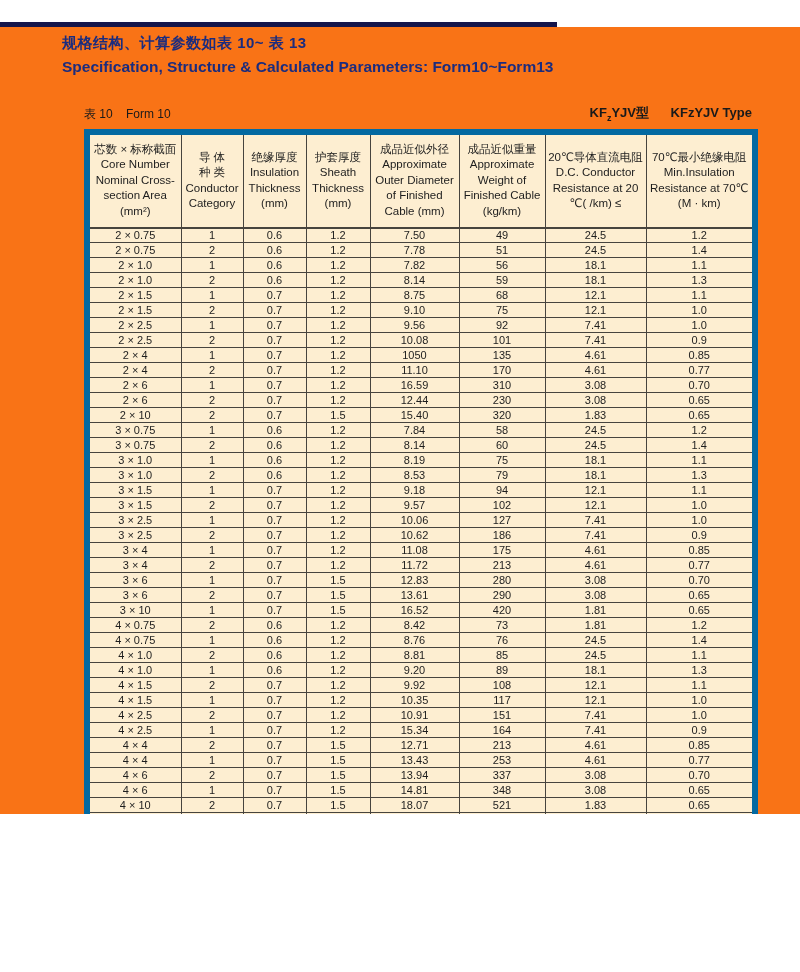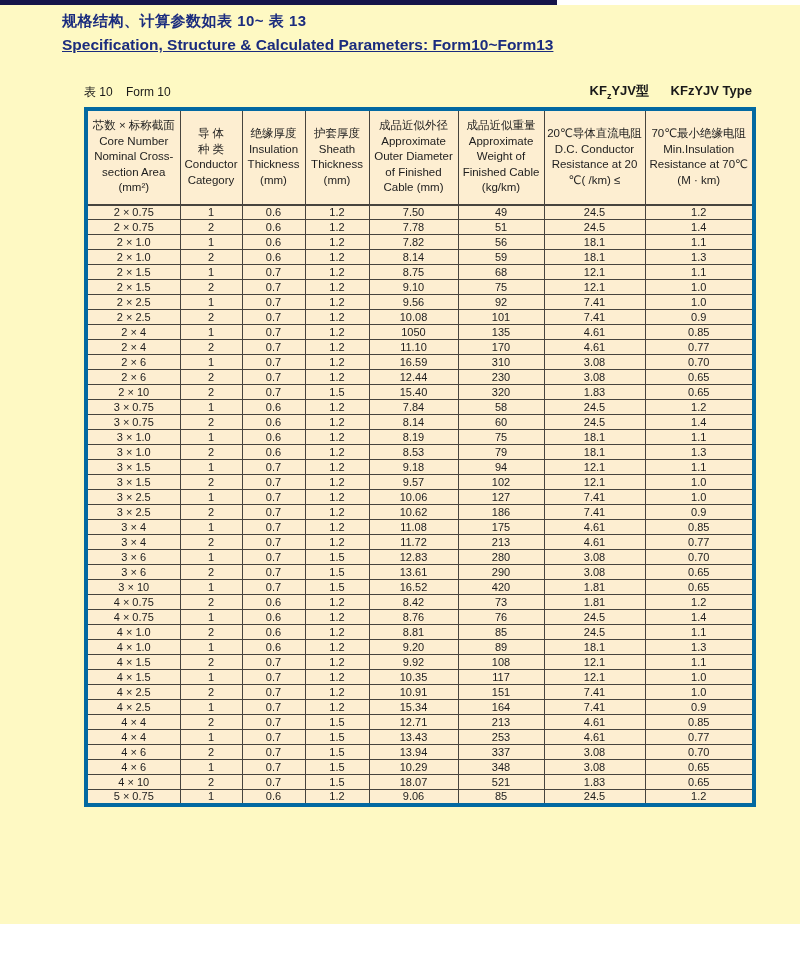--- a/index.html
+++ b/index.html
@@ -1,46 +1,47 @@
 <!DOCTYPE html>
 <html><head>
 <meta charset="utf-8">
 <style>
   * { margin:0; padding:0; box-sizing:border-box; }
   html,body { width:800px; }
   body { font-family:"Liberation Sans","DejaVu Sans",sans-serif; }
   .page {
     position:relative;
-    width:800px; height:924px;
-    background:#fef9c3;
+    width:800px; height:792px;
+    background:#f97316;
     overflow:hidden;
+    margin-top:22px;
   }
   .top-strip { display:flex; height:5px; width:800px; }
   .strip-dark { width:557px; height:5px; background:#15154a; }
   .strip-light { flex:1; height:5px; background:#ffffff; }
 
   .titles { margin:7px 0 0 62px; color:#1b2c7e; }
   .title-zh { font-size:15px; font-weight:bold; letter-spacing:0.5px; }
-  .title-en { font-size:15.5px; font-weight:bold; margin-top:5px;text-decoration:underline; }
+  .title-en { font-size:15.5px; font-weight:bold; margin-top:5px; }
 
   .meta-row {
     width:668px; margin:28px 0 6px 84px;
     display:flex; justify-content:space-between; align-items:flex-end;
     color:#1a1a1a;
   }
   .form-label { font-size:12px; }
   .form-label .en { margin-left:10px; }
   .type-label { font-size:13px; font-weight:bold;text-align:right; }
   .type-label sub { font-size:9px; }
   .type-label .en { margin-left:18px; }
 
   table.spec {
     margin-left:84px; width:668px;
     border-collapse:collapse; table-layout:fixed;
-    border:4px solid #0369a1;
+    border:6px solid #0369a1;
   }
   table.spec th, table.spec td {
     border:1px solid #47443e;
     text-align:center; vertical-align:middle;
     color:#1d1d1d;
     background:#fdeed1;
   }
   table.spec th {
     font-size:11.5px; font-weight:normal;
     line-height:1.35; padding:6px 1px;
@@ -470,21 +471,21 @@
           <td>13.94</td>
           <td>337</td>
           <td>3.08</td>
           <td>0.70</td>
         </tr>
         <tr>
           <td>4 × 6</td>
           <td>1</td>
           <td>0.7</td>
           <td>1.5</td>
-          <td>10.29</td>
+          <td>14.81</td>
           <td>348</td>
           <td>3.08</td>
           <td>0.65</td>
         </tr>
         <tr>
           <td>4 × 10</td>
           <td>2</td>
           <td>0.7</td>
           <td>1.5</td>
           <td>18.07</td>

